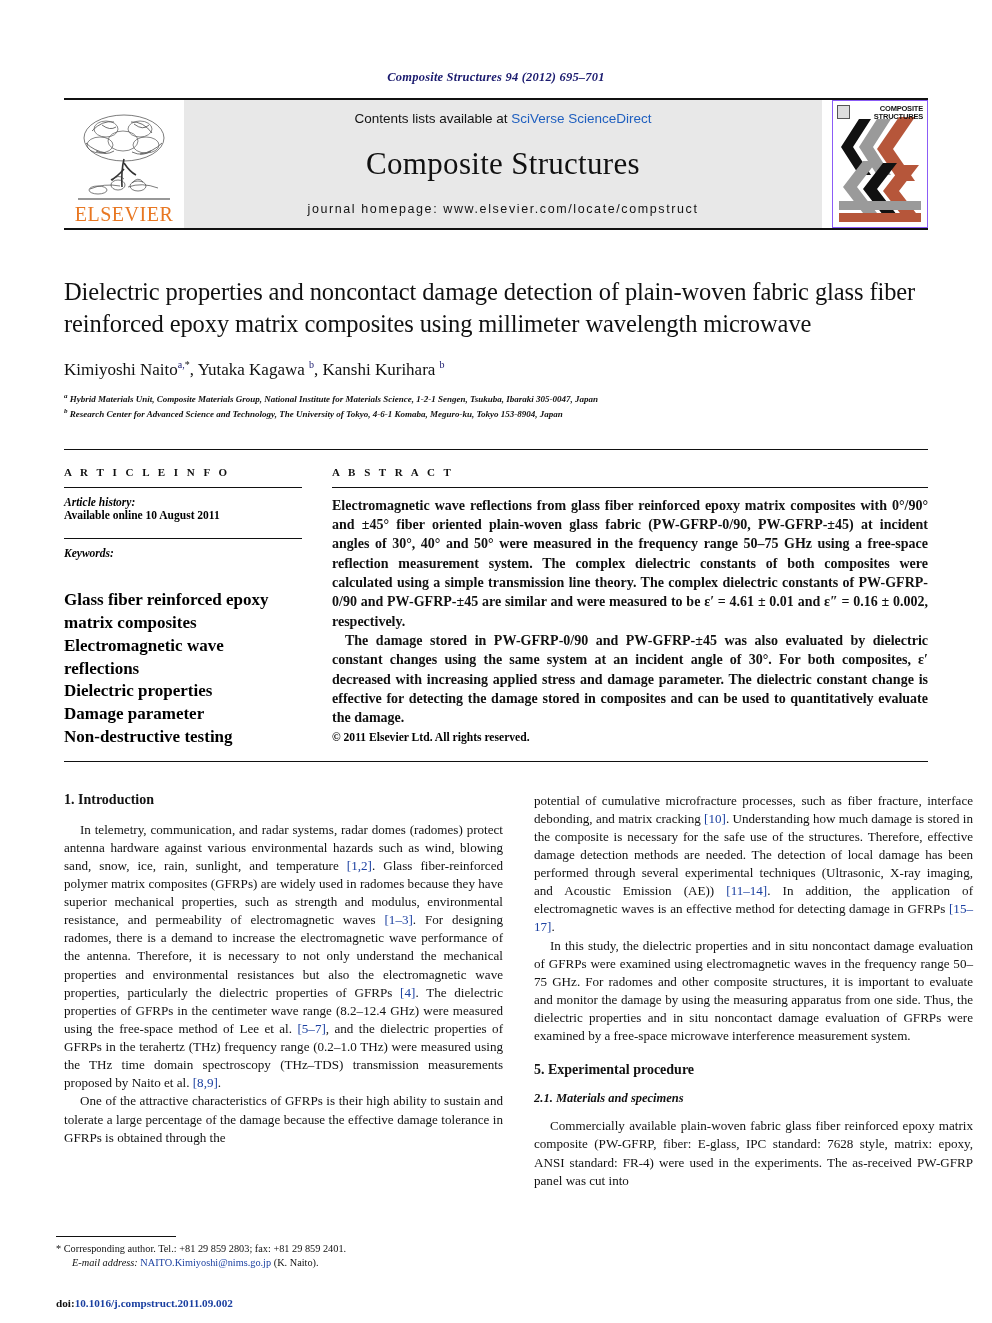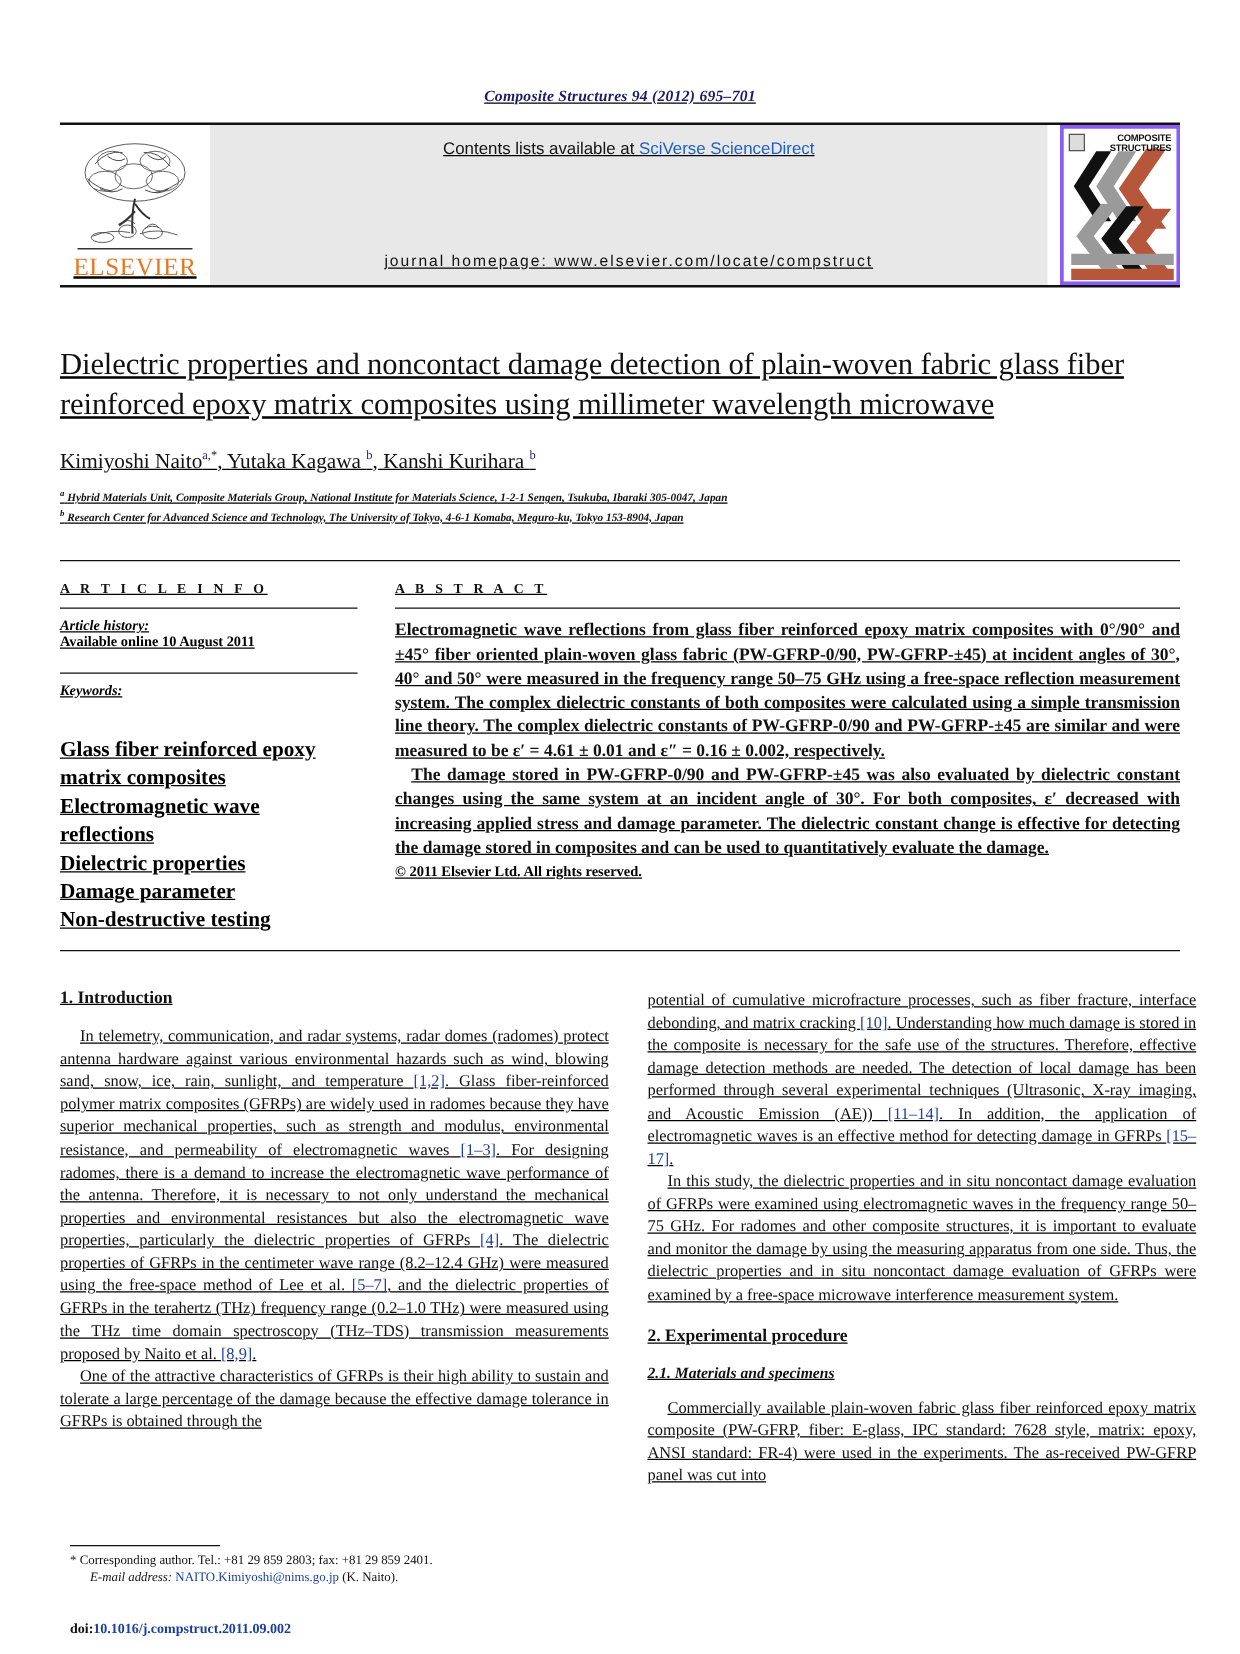--- a/index.html
+++ b/index.html
@@ -13,22 +13,21 @@
     font-family: "Liberation Serif", serif;
     color: #000000;
     position: relative;
     overflow: hidden;
   }
   .page {
     position: relative;
     width: 992px;
     height: 1323px;
     box-sizing: border-box;
-    padding: 0 48px;
-    text-decoration: underline;
+    padding: 0 64px;
   }
 
   
   .running-head {
     text-align: center;
     font-family: "Liberation Serif", serif;
     font-weight: bold;
     font-style: italic;
     font-size: 12.5px;
     color: #1a1a6e;
@@ -90,21 +89,21 @@
   .homepage-line {
     font-family: "Liberation Sans", sans-serif;
     font-size: 12.5px;
     letter-spacing: 1.6px;
     color: #111;
   }
   .cover-thumb {
     width: 96px;
     flex: 0 0 96px;
     margin-left: 10px;
-    border: 3px solid #8b5cf6;
+    border: 1px solid #8b5cf6;
     box-sizing: border-box;
     background: #fff;
     position: relative;
     overflow: hidden;
   }
   .cover-title {
     position: absolute;
     top: 4px; right: 4px;
     text-align: right;
     font-family: "Liberation Sans", sans-serif;
@@ -317,20 +316,21 @@
         </g>
         <line x1="6" y1="88" x2="98" y2="88" stroke="#333" stroke-width="1.1"></line>
       </svg>
       <div class="elsevier-word">ELSEVIER</div>
     </div>
 
     <div class="journal-band">
       <div class="contents-line">
         <span>Contents lists available at </span><span class="sd-link">SciVerse ScienceDirect</span>
       </div>
+      <div class="journal-name">Composite Structures</div>
       <div class="homepage-line">journal homepage: www.elsevier.com/locate/compstruct</div>
     </div>
 
     <div class="cover-thumb">
       <svg width="94" height="126" viewBox="0 0 94 126">
         <rect x="0" y="0" width="94" height="126" fill="#ffffff"></rect>
         <g>
           <polygon points="8,46 26,18 38,18 20,46 38,74 26,74" fill="#111"></polygon>
           <polygon points="26,46 44,18 58,18 40,46 58,74 44,74" fill="#9a9a9a"></polygon>
           <polygon points="44,48 66,16 82,16 60,48 82,80 66,80" fill="#b6563a"></polygon>
@@ -394,21 +394,21 @@
     <div class="bcol">
       <h2 class="sec-title">1. Introduction</h2>
       <p class="para indent">In telemetry, communication, and radar systems, radar domes (radomes) protect antenna hardware against various environmental hazards such as wind, blowing sand, snow, ice, rain, sunlight, and temperature <span class="ref">[1,2]</span>. Glass fiber-reinforced polymer matrix composites (GFRPs) are widely used in radomes because they have superior mechanical properties, such as strength and modulus, environmental resistance, and permeability of electromagnetic waves <span class="ref">[1–3]</span>. For designing radomes, there is a demand to increase the electromagnetic wave performance of the antenna. Therefore, it is necessary to not only understand the mechanical properties and environmental resistances but also the electromagnetic wave properties, particularly the dielectric properties of GFRPs <span class="ref">[4]</span>. The dielectric properties of GFRPs in the centimeter wave range (8.2–12.4 GHz) were measured using the free-space method of Lee et al. <span class="ref">[5–7]</span>, and the dielectric properties of GFRPs in the terahertz (THz) frequency range (0.2–1.0 THz) were measured using the THz time domain spectroscopy (THz–TDS) transmission measurements proposed by Naito et al. <span class="ref">[8,9]</span>.</p>
       <p class="para indent">One of the attractive characteristics of GFRPs is their high ability to sustain and tolerate a large percentage of the damage because the effective damage tolerance in GFRPs is obtained through the</p>
     </div>
 
     <div class="bcol">
       <p class="para">potential of cumulative microfracture processes, such as fiber fracture, interface debonding, and matrix cracking <span class="ref">[10]</span>. Understanding how much damage is stored in the composite is necessary for the safe use of the structures. Therefore, effective damage detection methods are needed. The detection of local damage has been performed through several experimental techniques (Ultrasonic, X-ray imaging, and Acoustic Emission (AE)) <span class="ref">[11–14]</span>. In addition, the application of electromagnetic waves is an effective method for detecting damage in GFRPs <span class="ref">[15–17]</span>.</p>
       <p class="para indent">In this study, the dielectric properties and in situ noncontact damage evaluation of GFRPs were examined using electromagnetic waves in the frequency range 50–75 GHz. For radomes and other composite structures, it is important to evaluate and monitor the damage by using the measuring apparatus from one side. Thus, the dielectric properties and in situ noncontact damage evaluation of GFRPs were examined by a free-space microwave interference measurement system.</p>
       <div class="spacer-sec"></div>
-      <h2 class="sec-title">2. Experimental procedure</h2>
+      <h2 class="sec-title">5. Experimental procedure</h2>
       <h3 class="subsec-title">2.1. Materials and specimens</h3>
       <p class="para indent">Commercially available plain-woven fabric glass fiber reinforced epoxy matrix composite (PW-GFRP, fiber: E-glass, IPC standard: 7628 style, matrix: epoxy, ANSI standard: FR-4) were used in the experiments. The as-received PW-GFRP panel was cut into</p>
     </div>
   </div>
 
   <div class="footnote-wrap">
     <div class="fn-rule"></div>
     <div class="footnote">
       <span>*</span>
       <span>Corresponding author. Tel.: +81 29 859 2803; fax: +81 29 859 2401.</span>

